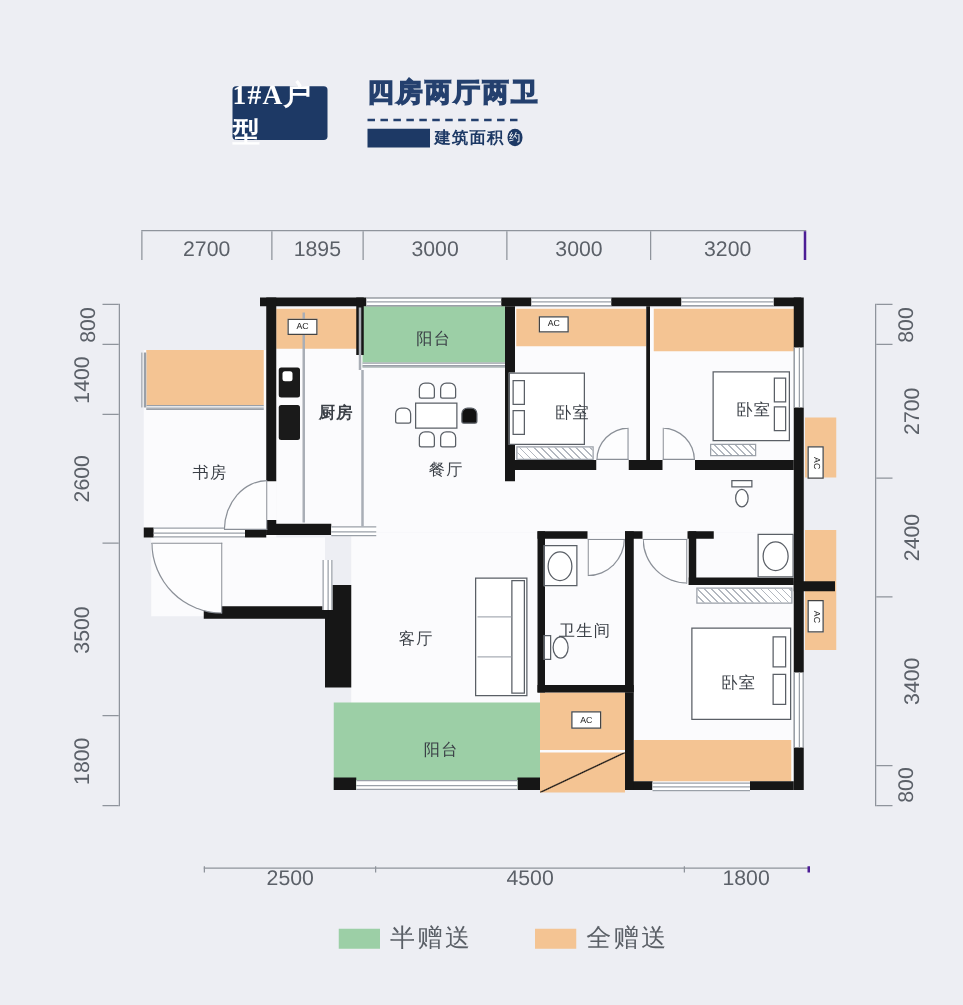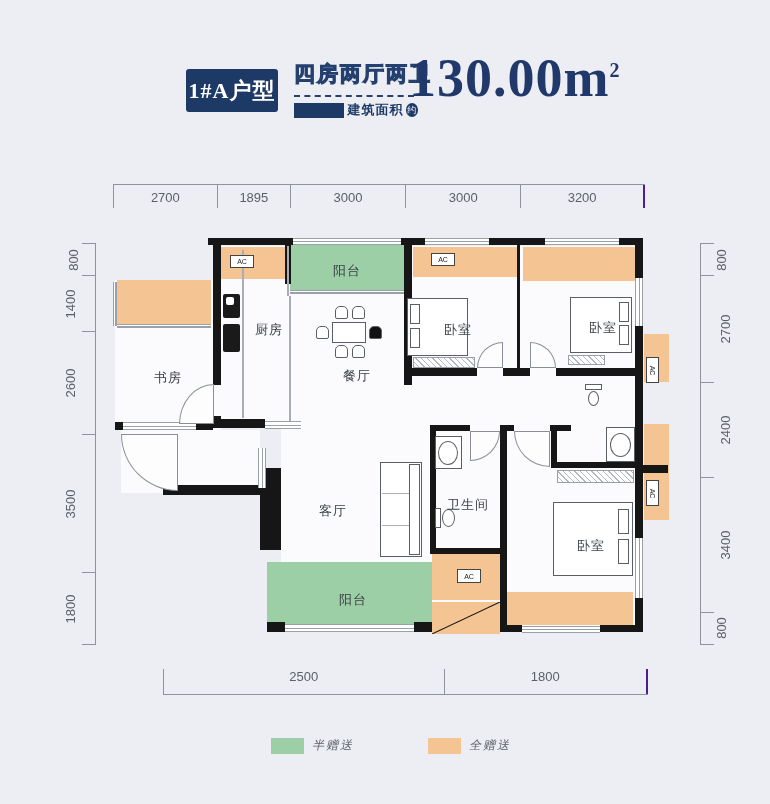--- a/index.html
+++ b/index.html
@@ -1,48 +1,48 @@
 <!DOCTYPE html>
 <html><head>
 <meta charset="utf-8">
 <style>
   * { margin:0; padding:0; box-sizing:border-box; }
   html,body { width:770px; height:804px; }
   body { font-family:"Liberation Sans", sans-serif; background:#edeef3; overflow:hidden; }
   .page { position:relative; width:770px; height:804px; background:#edeef3; }
 
   
-  .unit-badge { position:absolute; left:186px; top:69px; width:92px; height:43px;
+  .unit-badge { position:absolute; left:186px; top:69px; width:76px; height:43px;
     background:#1d3965; border-radius:3px; color:#fff; display:flex; align-items:center; justify-content:center;
     font-family:"Liberation Serif", serif; font-weight:bold; font-size:22px; letter-spacing:1px; }
   .head-mid { position:absolute; left:294px; top:60px; width:124px; }
   .layout-type { font-size:21px; font-weight:bold; color:#24406e; letter-spacing:2px; white-space:nowrap; }
   @supports (-webkit-text-stroke:1px #000) {
     .layout-type { -webkit-text-stroke:1.1px #24406e; -webkit-text-fill-color:#edeef3; }
   }
   .head-dash { margin-top:7px; border-top:2px dashed #24406e; width:120px; }
   .area-row { margin-top:4px; display:flex; align-items:center; }
   .area-bar { width:56px; height:15px; background:#1d3965; }
   .area-label { font-size:13px; font-weight:bold; color:#1d3965; margin-left:4px; letter-spacing:1px; white-space:nowrap; }
   .approx-badge { width:14px; height:14px; border-radius:50%; background:#1d3965; color:#fff;
     font-size:9px; display:flex; align-items:center; justify-content:center; margin-left:2px; }
   .area-value { position:absolute; left:409px; top:47px; font-family:"Liberation Serif", serif;
     color:#21386b; font-size:54px; font-weight:600; letter-spacing:1px; white-space:nowrap; }
   .area-value sup { font-size:20px; vertical-align:super; }
 
   
-  .dim { position:absolute; color:#5b6068; font-size:13px; }
+  .dim { position:absolute; color:#5b6068; font-size:17px; }
   .dim .seg { position:relative; }
   .dim.h { display:flex; }
   .dim.h .seg { display:flex; justify-content:center; border-left:1px solid #8f949c; }
   .dim.h .seg:last-child { border-right:2px solid #4c1d95; }
   .dim.top { border-top:1px solid #8f949c; height:24px; }
   .dim.top .seg { align-items:flex-start; padding-top:5px; }
   .dim.bottom { border-bottom:1px solid #8f949c; height:26px; }
-  .dim.bottom .seg { padding-bottom:5px; }
+  .dim.bottom .seg { padding-bottom:5px;margin-top:24px; }
   .dim.v { display:flex; flex-direction:column; width:14px; }
   .dim.v .seg { border-top:1px solid #8f949c; }
   .dim.v .seg:last-child { border-bottom:1px solid #8f949c; }
   .dim.left { border-right:1px solid #8f949c; }
   .dim.right { border-left:1px solid #8f949c; }
   .dim.v .seg span { position:absolute; top:50%; white-space:nowrap; }
   .dim.left .seg span { right:10px; transform:translateY(-50%) rotate(-90deg); }
   .dim.right .seg span { left:10px; transform:translateY(-50%) rotate(-90deg); }
 
   
@@ -69,38 +69,37 @@
   .diag { position:absolute; background:linear-gradient(to bottom right, transparent calc(50% - 1px), #111 50%, transparent calc(50% + 1px)); }
   .ac { position:absolute; background:#fff; border:1px solid #444; display:flex; align-items:center; justify-content:center;
     font-size:7px; color:#222; }
   .ac.v span { transform:rotate(90deg); display:block; }
   .room-label { position:absolute; transform:translate(-50%,-50%); font-size:13px; color:#3a3f46;
     letter-spacing:1px; white-space:nowrap; }
 
   
   .legend-item { position:absolute; display:flex; align-items:center; }
   .legend-swatch { width:33px; height:16px; }
-  .legend-label { font-size:12px; color:#5a5f66; letter-spacing:2px; margin-left:8px;font-style:italic; }
+  .legend-label { font-size:20px; color:#5a5f66; letter-spacing:2px; margin-left:8px; }
 </style>
 </head>
 <body>
 
 <div class="page">
 
   <div class="unit-badge">1#A户型</div>
   <div class="head-mid">
     <div class="layout-type">四房两厅两卫</div>
     <div class="head-dash"></div>
     <div class="area-row">
       <span class="area-bar"></span>
       <span class="area-label">建筑面积</span>
       <span class="approx-badge">约</span>
     </div>
   </div>
-  <div class="area-value"><span>130.00m</span><sup>2</sup></div>
 
   <div id="dim-top" class="dim h top" style="left:113px; top:184px; width:532px;">
       <div class="seg" style="flex-grow: 2700; flex-basis: 0px;">
         <span>2700</span>
       </div>
       <div class="seg" style="flex-grow: 1900; flex-basis: 0px;">
         <span>1895</span>
       </div>
       <div class="seg" style="flex-grow: 3000; flex-basis: 0px;">
         <span>3000</span>
@@ -108,20 +107,23 @@
       <div class="seg" style="flex-grow: 3000; flex-basis: 0px;">
         <span>3000</span>
       </div>
       <div class="seg" style="flex-grow: 3200; flex-basis: 0px;">
         <span>3200</span>
       </div>
     </div>
   <div id="dim-bottom" class="dim h bottom" style="left:163px; top:669px; width:485px;">
       <div class="seg" style="flex-grow: 2500; flex-basis: 0px;">
         <span>2500</span>
+      </div>
+      <div class="seg" style="flex-grow: 4500; flex-basis: 0px;">
+        <span>4500</span>
       </div>
       <div class="seg" style="flex-grow: 1800; flex-basis: 0px;">
         <span>1800</span>
       </div>
     </div>
   <div id="dim-left" class="dim v left" style="left:82px; top:243px; height:402px;">
       <div class="seg" style="flex-grow: 800; flex-basis: 0px;">
         <span>800</span>
       </div>
       <div class="seg" style="flex-grow: 1400; flex-basis: 0px;">
@@ -267,21 +269,21 @@
       <div class="ac" style="left: 344px; top: 331px; width: 24px; height: 14px;">
         <span>AC</span>
       </div>
       <div class="ac v" style="left: 533px; top: 119px; width: 13px; height: 26px;">
         <span>AC</span>
       </div>
       <div class="ac v" style="left: 533px; top: 242px; width: 13px; height: 26px;">
         <span>AC</span>
       </div>
       <div class="room-label" style="left: 55px; top: 140px;">书房</div>
-      <div class="room-label" style="left: 156px; top: 92px;">厨房</div>
+      <div class="room-label" style="left: 156px; top: 92px; font-weight: bold;">厨房</div>
       <div class="room-label" style="left: 234px; top: 33px;">阳台</div>
       <div class="room-label" style="left: 244px; top: 138px;">餐厅</div>
       <div class="room-label" style="left: 345px; top: 92px;">卧室</div>
       <div class="room-label" style="left: 490px; top: 90px;">卧室</div>
       <div class="room-label" style="left: 220px; top: 273px;">客厅</div>
       <div class="room-label" style="left: 355px; top: 267px;">卫生间</div>
       <div class="room-label" style="left: 478px; top: 308px;">卧室</div>
       <div class="room-label" style="left: 240px; top: 362px;">阳台</div>
     </div>
 

